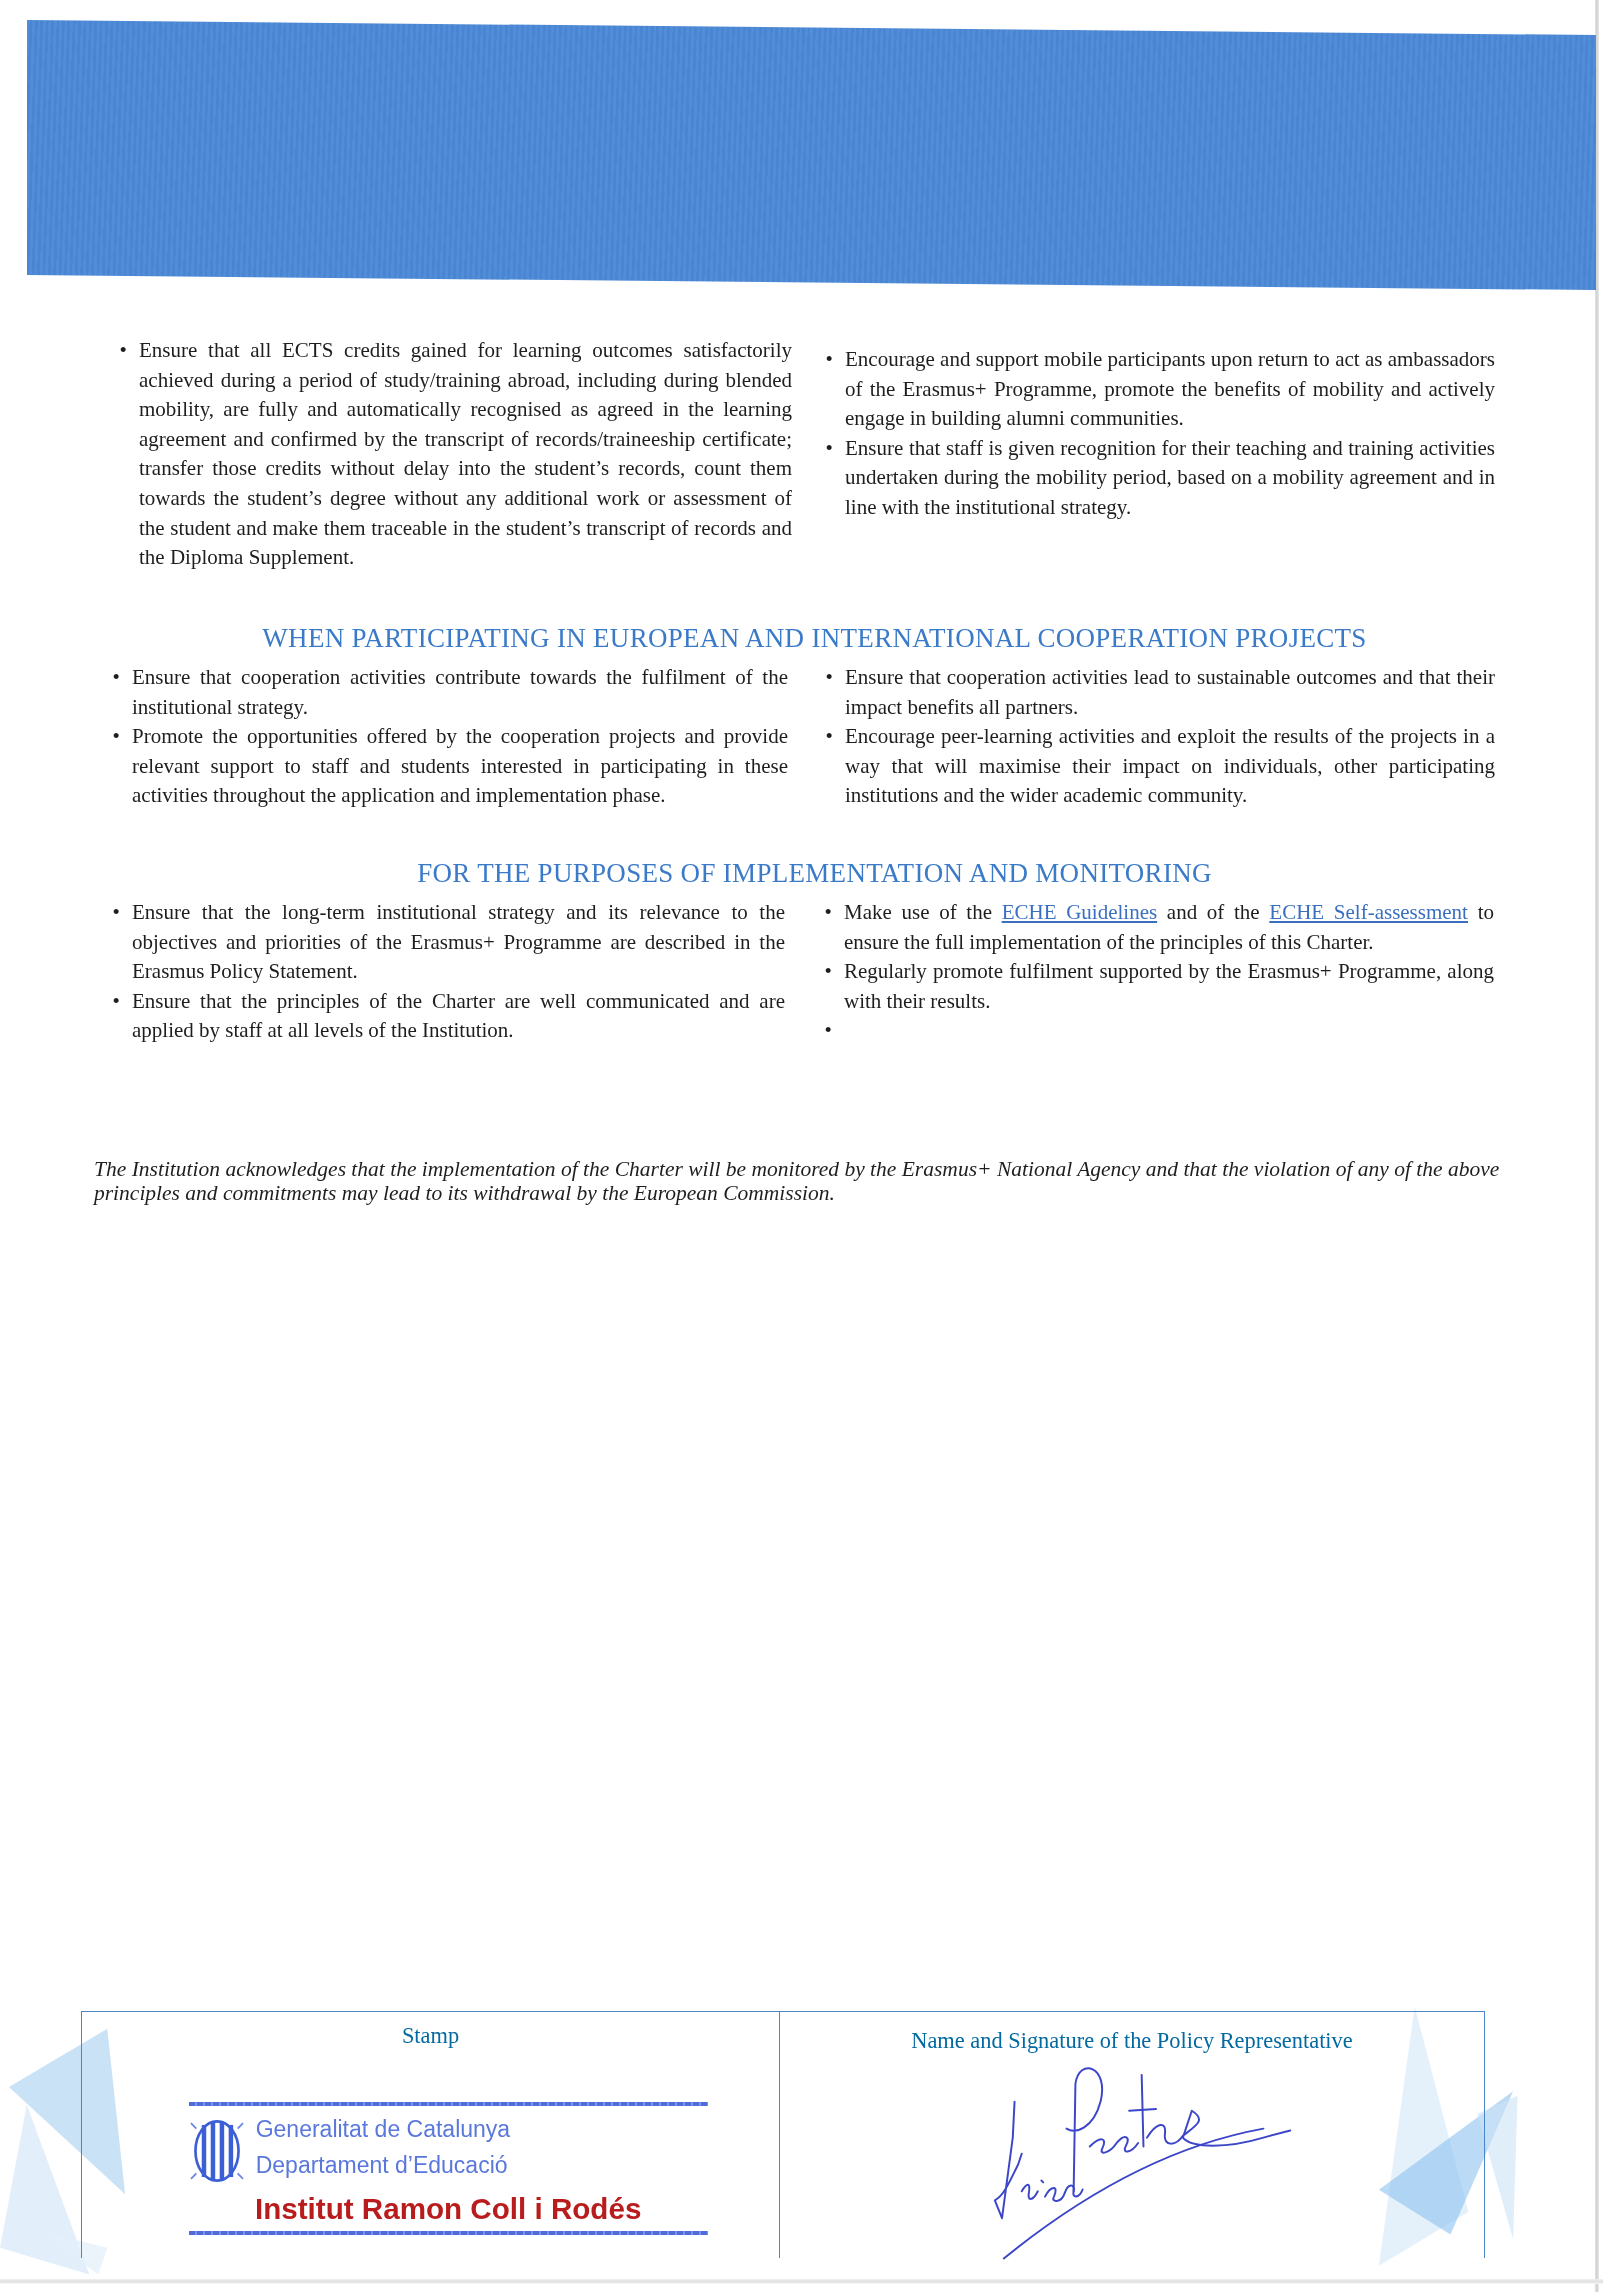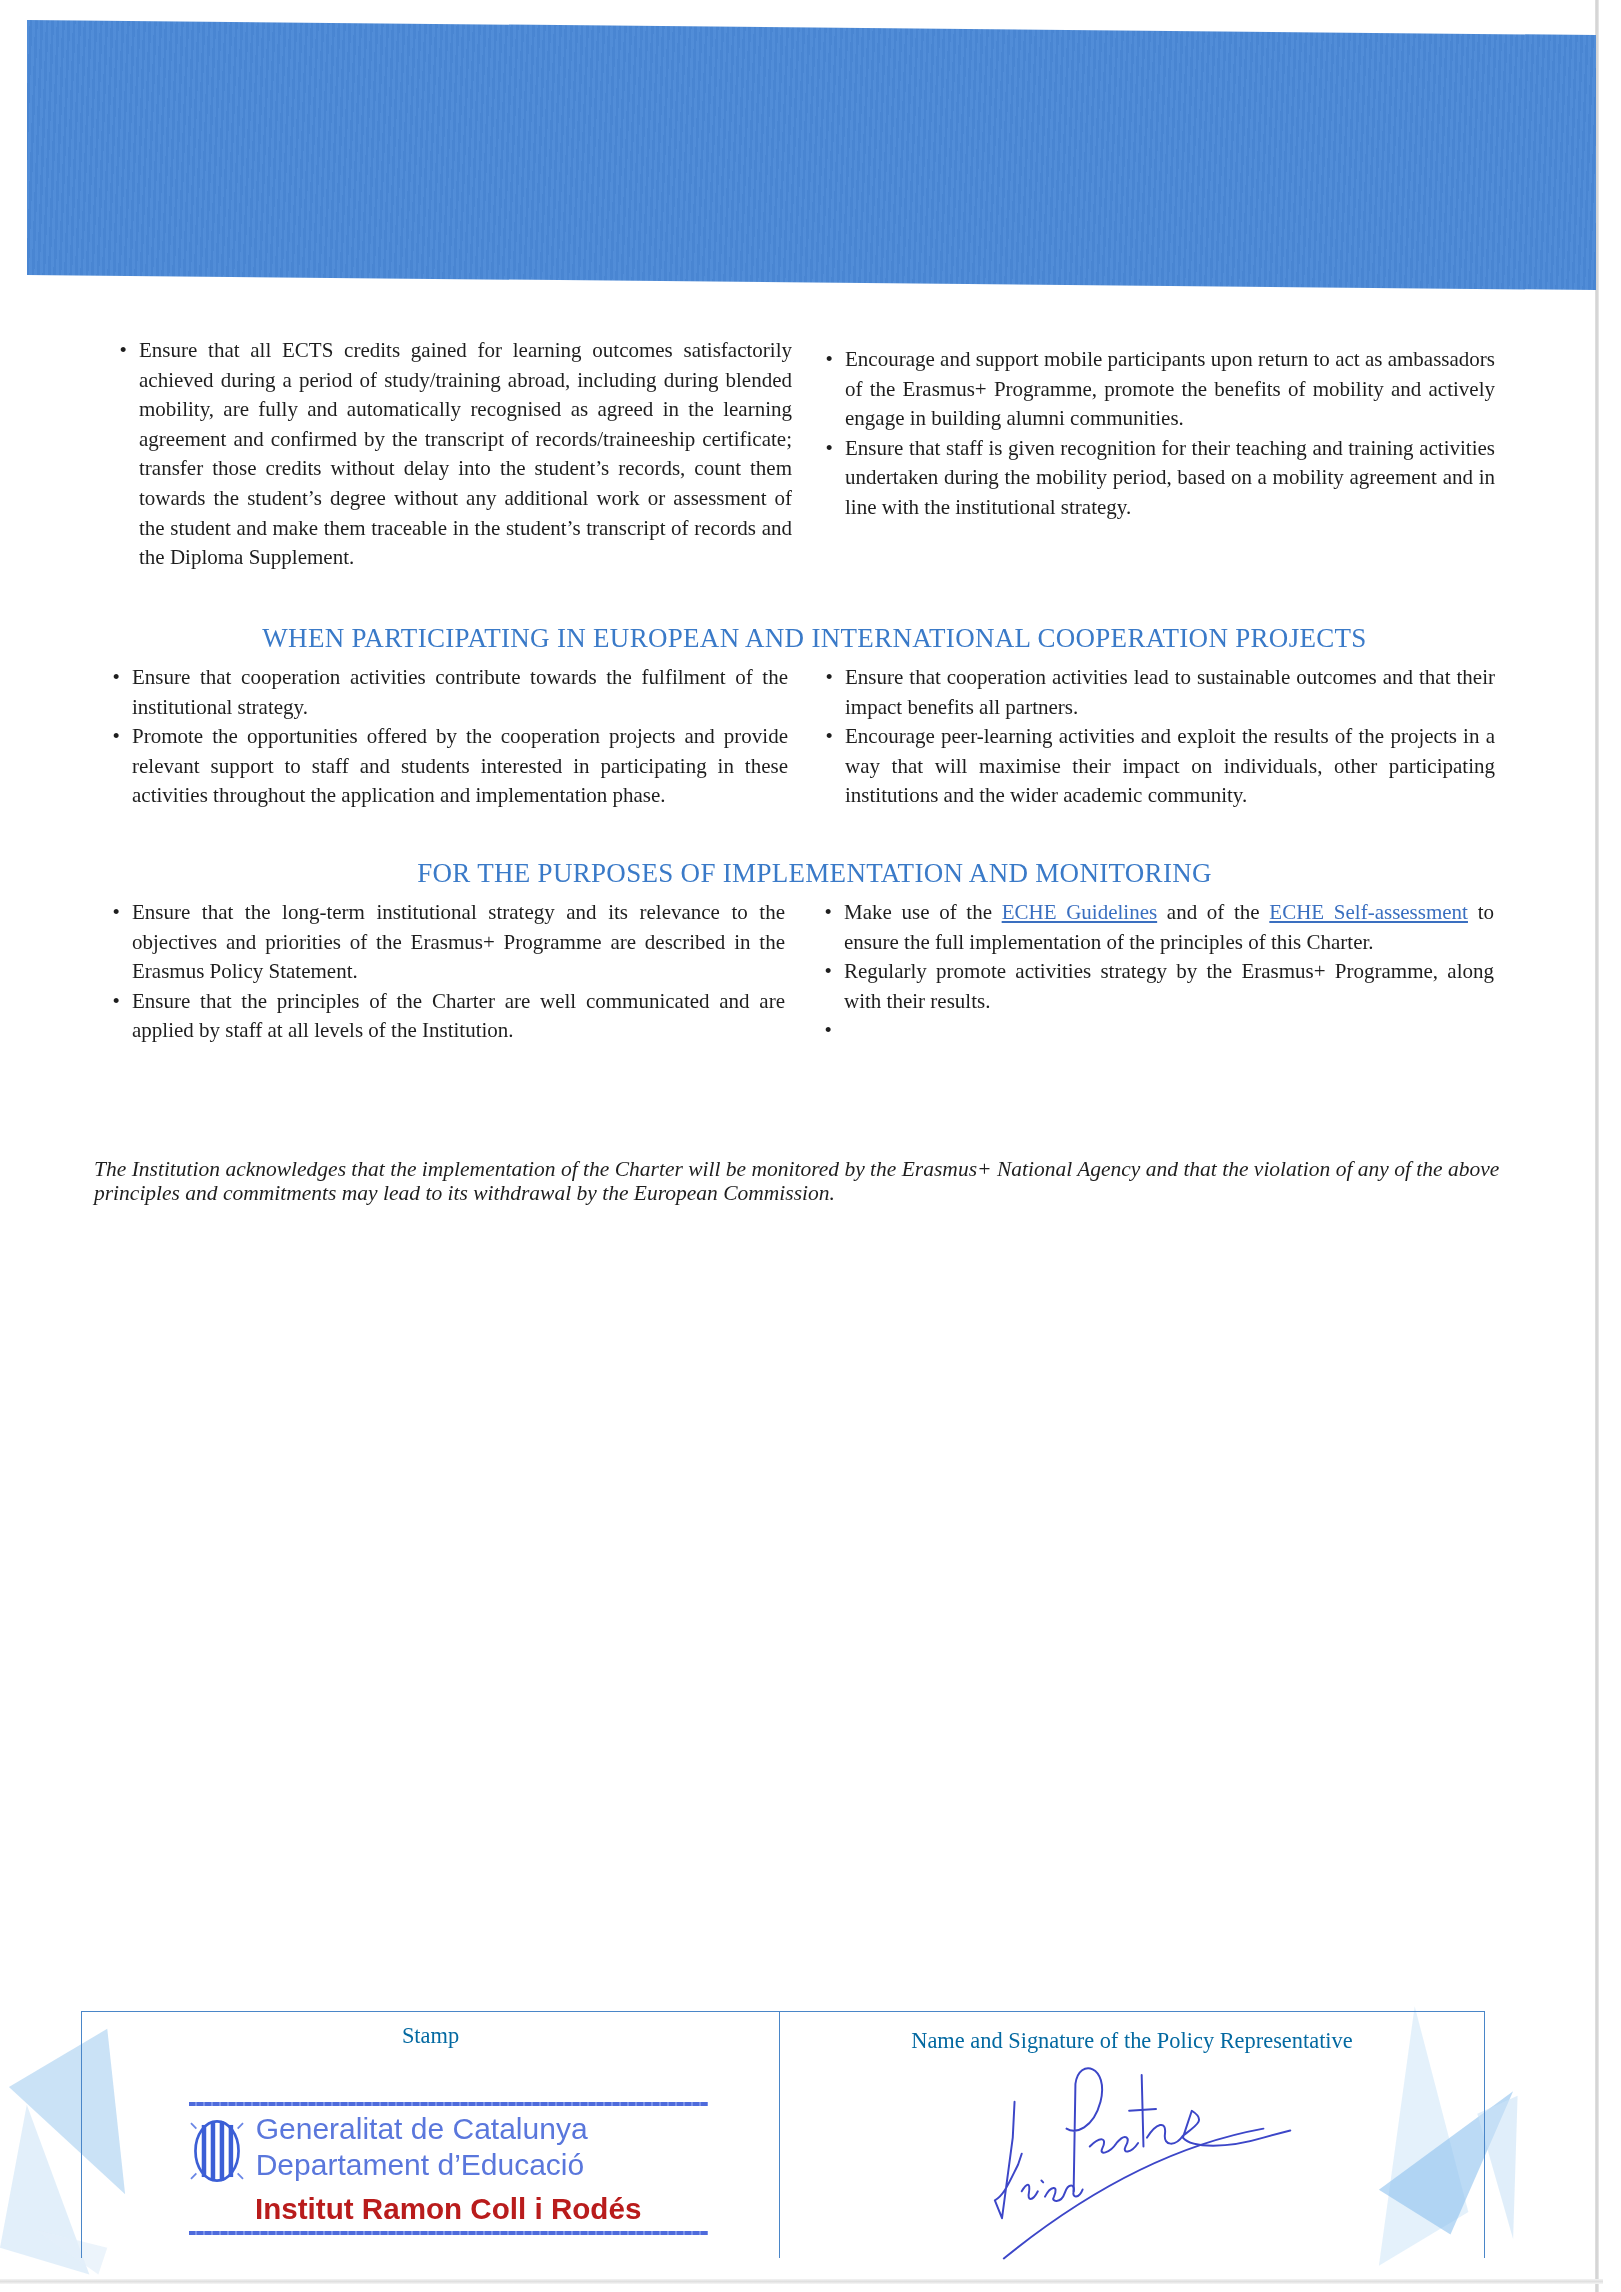--- a/index.html
+++ b/index.html
@@ -114,21 +114,21 @@
       background: repeating-linear-gradient(90deg, #3b5bd8 0 6.3px, #6b86e8 6.3px 8px);
       opacity: 0.9;
     }
     .stamp .body {
       display: flex;
       align-items: flex-start;
       padding: 5.4px 0 3.6px 0;
     }
     .stamp .emblem { width: 56px; height: 70px; margin-right: 10.7px; margin-top: 5.4px; }
     .stamp .lines div { line-height: 36px; }
-    .stamp .l1, .stamp .l2 { font-size: 30px; color: #5a77dc; }
+    .stamp .l1, .stamp .l2 { font-size: 23px; color: #5a77dc; }
     .stamp .l3 { font-size: 29.6px; font-weight: bold; color: #b91c1c; margin-top: 1.8px; }
     .signature {
       position: absolute;
       left: 188px; top: 36px;
       width: 376px; height: 215px;
     }
   </style>
 </head>
 <body>
 
@@ -171,21 +171,21 @@
 <div class="cols" style="top:898px; left:109px; width:1385px;">
   <div class="col" style="width:676px;">
     <ul class="bullets">
       <li><span class="dot">•</span><span>Ensure that the long-term institutional strategy and its relevance to the objectives and priorities of the Erasmus+ Programme are described in the Erasmus Policy Statement.</span></li>
       <li><span class="dot">•</span><span>Ensure that the principles of the Charter are well communicated and are applied by staff at all levels of the Institution.</span></li>
     </ul>
   </div>
   <div class="col right">
     <ul class="bullets">
       <li><span class="dot">•</span><span>Make use of the </span><a class="link">ECHE Guidelines</a><span> and of the </span><a class="link">ECHE Self-assessment</a><span> to ensure the full implementation of the principles of this Charter.</span></li>
-      <li><span class="dot">•</span><span>Regularly promote activities strategy by the Erasmus+ Programme, along with their results.</span></li>
+      <li><span class="dot">•</span><span>Regularly promote fulfilment supported by the Erasmus+ Programme, along with their results.</span></li>
       <li><span class="dot">•</span></li>
     </ul>
   </div>
 </div>
 
 <div class="closing">The Institution acknowledges that the implementation of the Charter will be monitored by the Erasmus+ National Agency and that the violation of any of the above principles and commitments may lead to its withdrawal by the European Commission.</div>
 
 <svg class="deco" style="left:0; top:2006px;" width="143" height="269" viewBox="0 0 160 300">
   <polygon points="10,90 120,25 140,210" fill="#9fcbef" opacity="0.55"></polygon>
   <polygon points="30,110 100,300 0,270" fill="#cfe5f7" opacity="0.6"></polygon>

